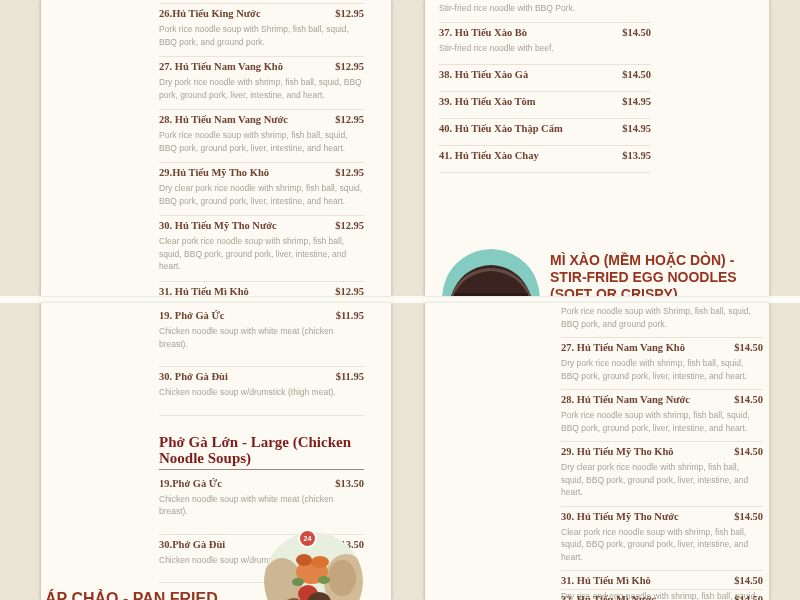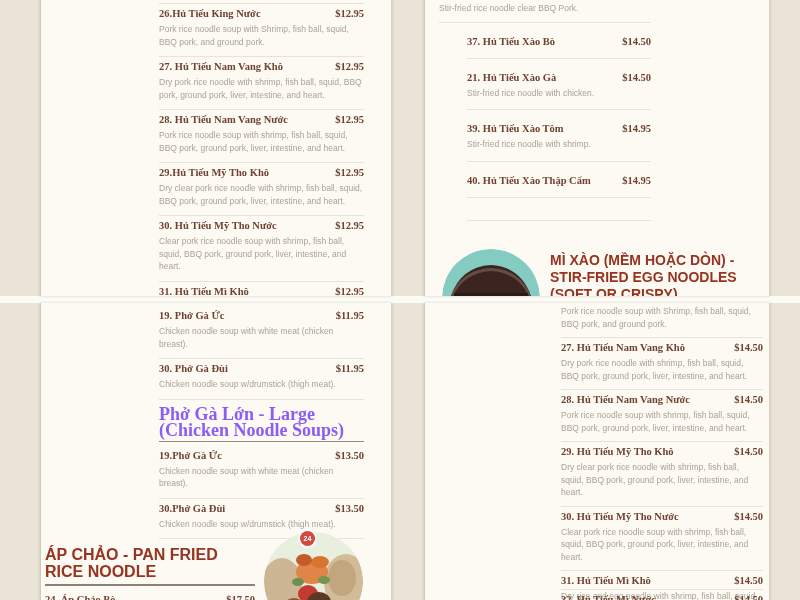--- a/index.html
+++ b/index.html
@@ -20,35 +20,35 @@
   #page4{left:424px;top:303px;width:346px;height:297px;}
   .band{position:absolute;left:0;top:296px;width:800px;height:7px;background:#fcfcf6;}
 
   .col{box-sizing:border-box;}
   .col1{margin-left:118px;width:205px;}
   .col2{margin-left:14px;width:212px;}
   .col4{margin-left:136px;width:202px;}
   .topline{border-top:1px solid #e8e3d6;margin-top:3px;}
 
   .item{border-bottom:1px solid #e8e3d6;padding:3px 0 8px;}
-  .list2 .item{padding:12px 0 10px;margin-left:28px;}
-  .list3 .item{padding:3px 0 8px;}
+  .list2 .item{padding:3px 0 10px;}
+  .list3 .item{padding:3px 0 16px;}
   .list4 .item{padding:3px 0 7px;}
   .list4 .item:last-child{border-bottom:none;}
   .t{display:flex;justify-content:space-between;align-items:baseline;
      font-family:"Liberation Serif","DejaVu Serif",serif;font-weight:bold;
      font-size:10.5px;line-height:13px;color:#6f4232;}
   .t .p{margin-left:8px;white-space:nowrap;}
   .d{margin-top:3px;font-size:8.5px;line-height:12.5px;color:#a9a396;}
   .partial-desc{border-bottom:1px solid #e8e3d6;padding:2px 0 7px;}
   .partial-desc .d{margin-top:0;}
 
   .shead{font-family:"Liberation Serif","DejaVu Serif",serif;font-weight:bold;
-     font-size:18px;line-height:16px;color:#8b5cf6;
-     border-bottom:1.5px solid #938c7e;padding-bottom:3px;margin-top:6px;margin-bottom:4px;}
+     font-size:15px;line-height:16px;color:#7f1d1d;
+     border-bottom:1.5px solid #938c7e;padding-bottom:3px;margin-top:18px;margin-bottom:4px;}
 
   .apchao{margin-left:4px;width:210px;}
   .apchao-h{font-weight:bold;font-size:16px;line-height:16.5px;color:#97331f;
      border-bottom:2px solid #8a8274;padding-bottom:4px;margin-top:8px;margin-bottom:4px;}
   .mixao{position:absolute;left:17px;top:249px;display:flex;}
   .mixao-h{font-weight:bold;font-size:14px;line-height:17px;color:#97331f;
      margin-left:10px;width:218px;margin-top:3px;}
   .photo{border-radius:50%;flex:0 0 auto;}
   #apchao-photo{position:absolute;left:223px;top:229px;}
   .badge{position:absolute;left:259px;top:228px;width:15px;height:15px;border-radius:50%;
@@ -107,50 +107,53 @@
             <span class="p">$12.95</span>
           </div>
         </div>
       </div>
   </div>
 </div>
 
 <div class="page" id="page2">
   <div class="col col2">
     <div class="partial-desc">
-      <div class="d">Stir-fried rice noodle clear BBQ Pork.</div>
+      <div class="d">Stir-fried rice noodle with BBQ Pork.</div>
     </div>
     <div id="page2-items" class="list2">
         <div class="item">
           <div class="t">
             <span>37. Hủ Tiếu Xào Bò</span>
             <span class="p">$14.50</span>
           </div>
-        </div>
-        <div class="item">
-          <div class="t">
-            <span>21. Hủ Tiếu Xào Gà</span>
-            <span class="p">$14.50</span>
-          </div>
-          <div class="d">Stir-fried rice noodle with chicken.</div>
+          <div class="d">Stir-fried rice noodle with beef.</div>
+        </div>
+        <div class="item">
+          <div class="t">
+            <span>38. Hủ Tiếu Xào Gà</span>
+            <span class="p">$14.50</span>
+          </div>
         </div>
         <div class="item">
           <div class="t">
             <span>39. Hủ Tiếu Xào Tôm</span>
             <span class="p">$14.95</span>
           </div>
-          <div class="d">Stir-fried rice noodle with shrimp.</div>
         </div>
         <div class="item">
           <div class="t">
             <span>40. Hủ Tiếu Xào Thập Cẩm</span>
             <span class="p">$14.95</span>
           </div>
         </div>
         <div class="item">
+          <div class="t">
+            <span>41. Hủ Tiếu Xào Chay</span>
+            <span class="p">$13.95</span>
+          </div>
         </div>
       </div>
   </div>
   <div class="mixao">
     <svg class="photo" width="98" height="98" viewBox="0 0 98 98">
       <defs>
           <clipPath id="c2">
             <circle cx="49" cy="49" r="49"></circle>
           </clipPath>
         </defs>

